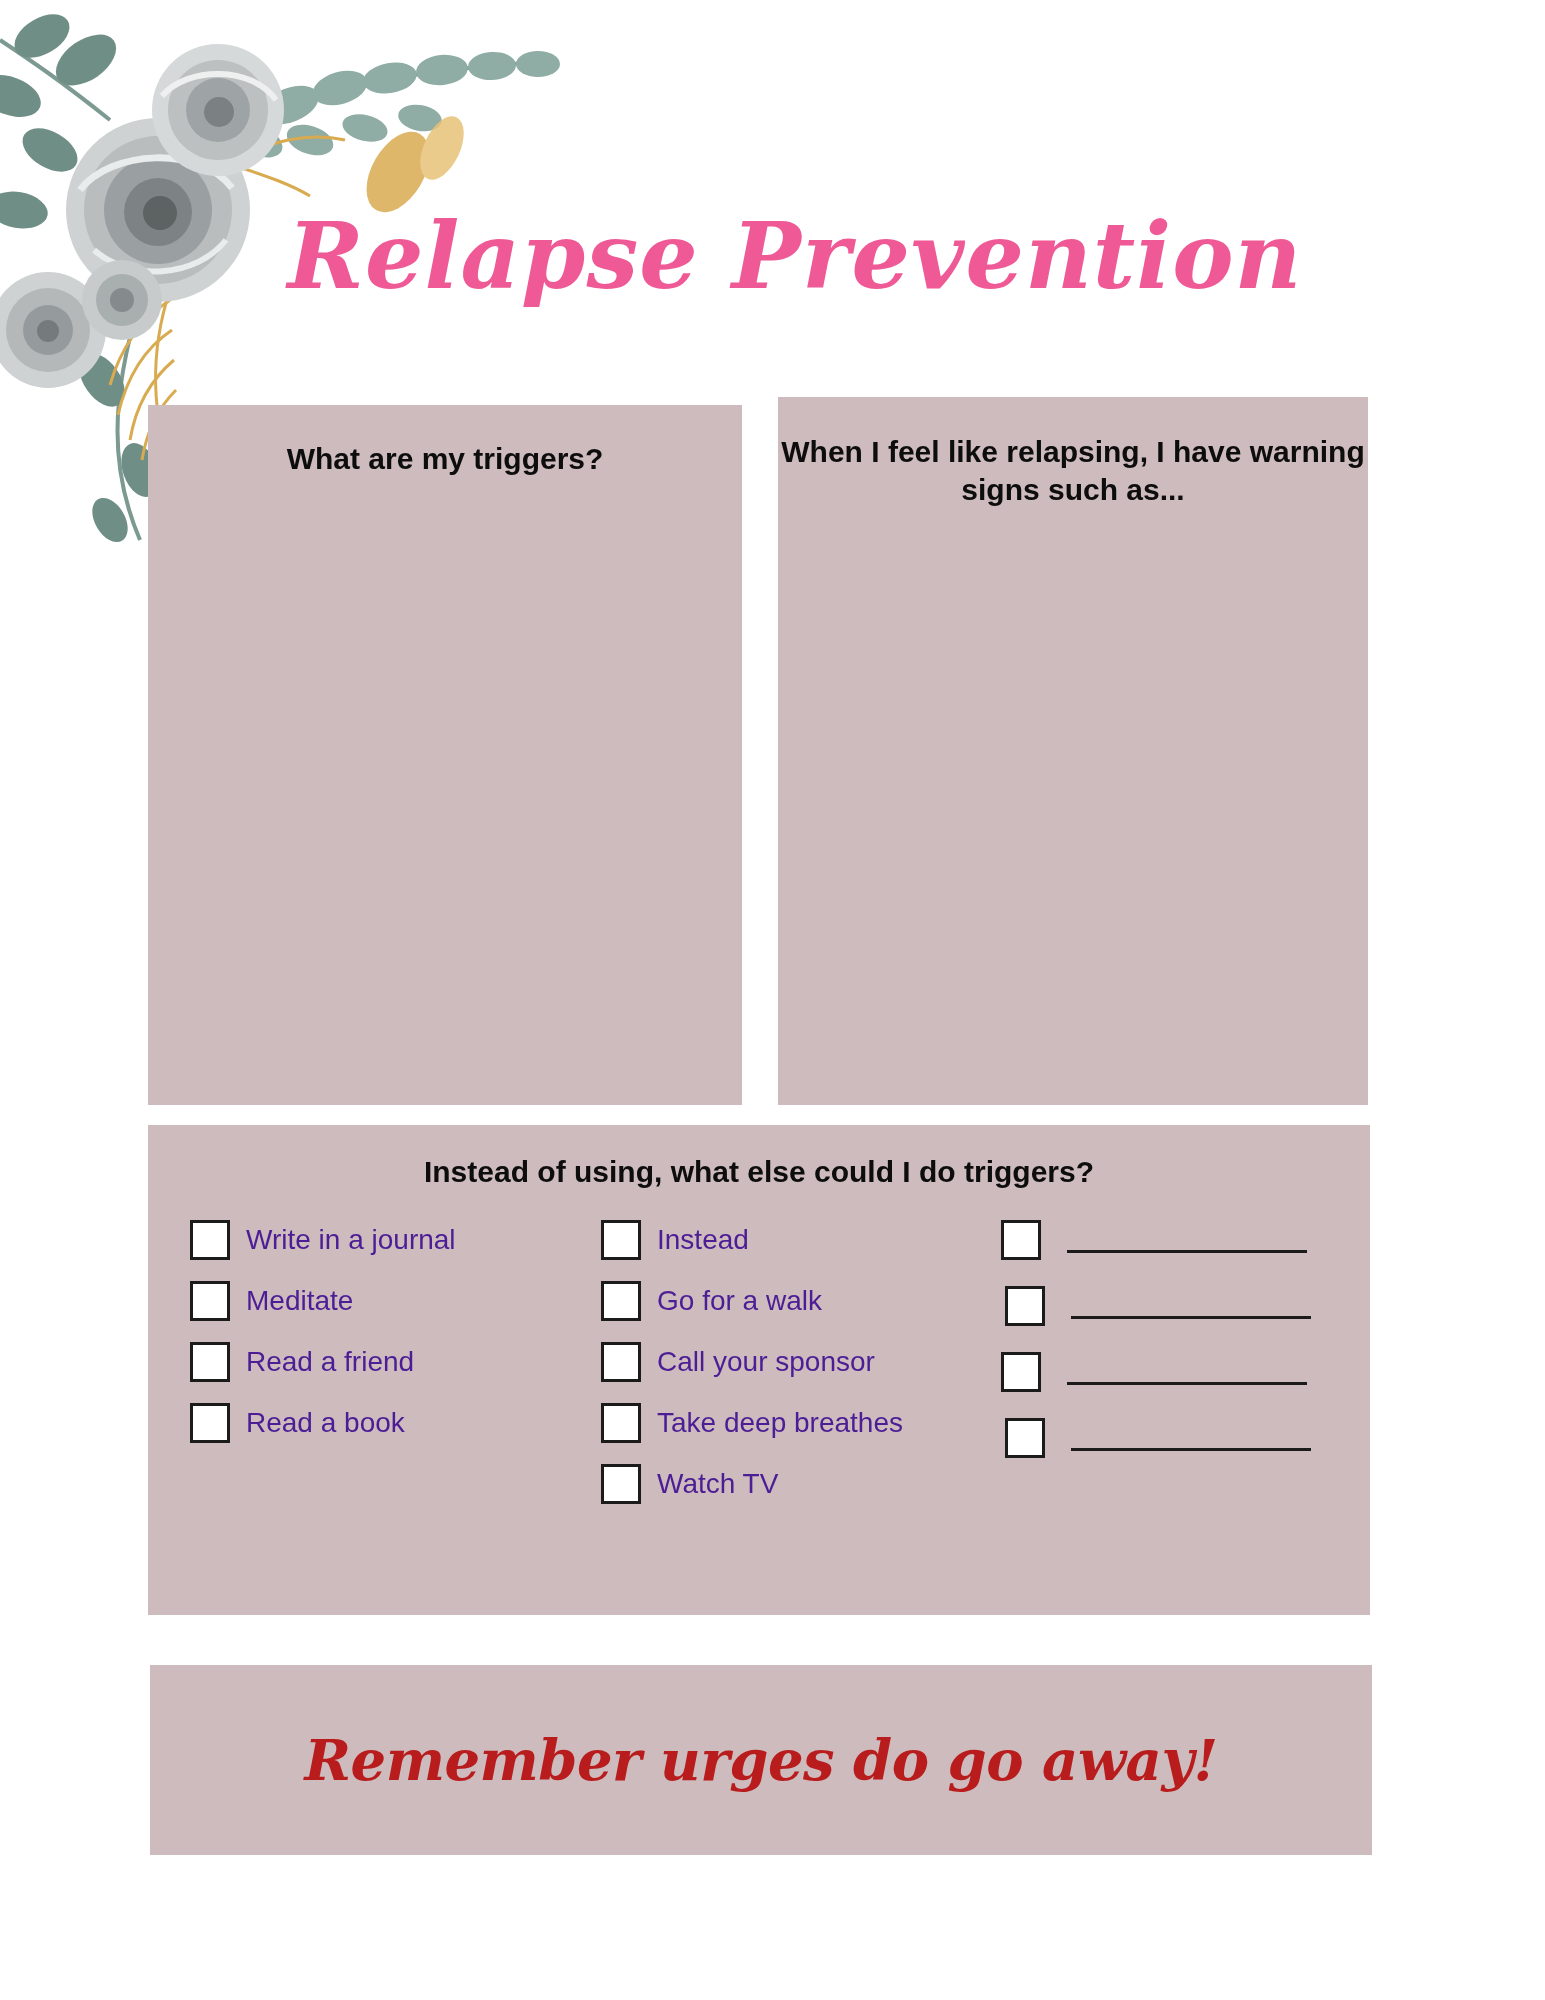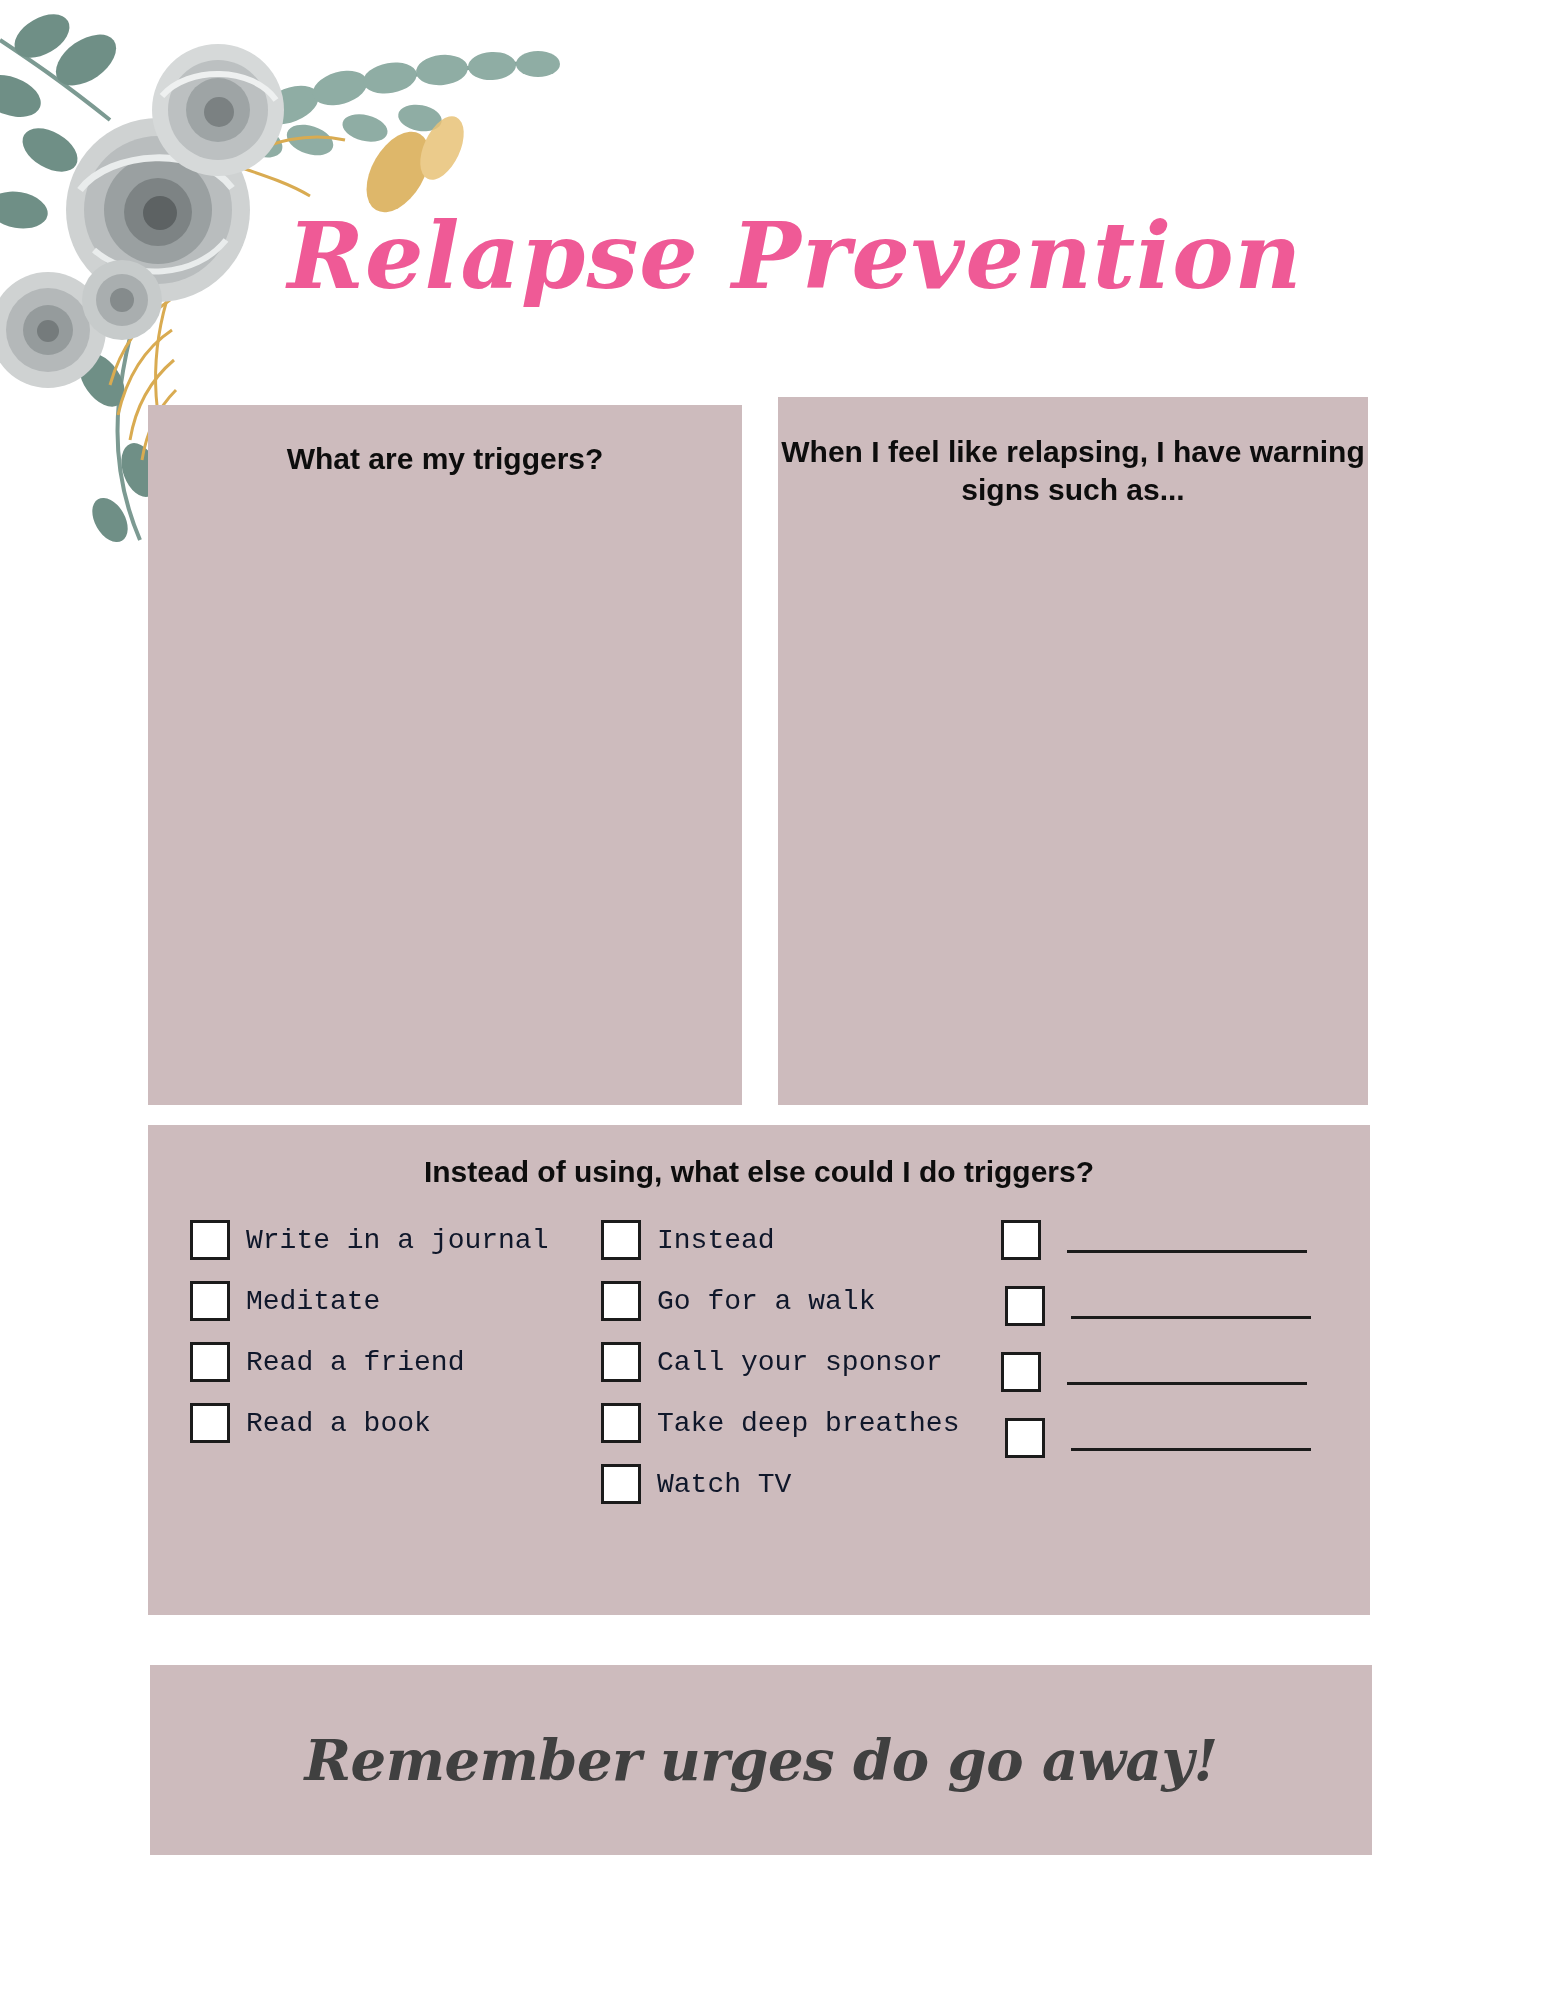--- a/index.html
+++ b/index.html
@@ -112,22 +112,22 @@
     width: 40px;
     height: 40px;
     border: 3px solid #1b1b1b;
     background: #ffffff;
     flex: 0 0 auto;
     box-sizing: border-box;
   }
   .check-label {
     margin-left: 16px;
     font-size: 28px;
-    color: #0f172a;
-    font-family: Liberation Mono, monospace;
+    color: #4c1d95;
+    font-family: Liberation Sans, sans-serif;
     white-space: nowrap;
   }
   .blank-line {
     margin-left: 26px;
     width: 240px;
     border-bottom: 3px solid #1b1b1b;
     height: 22px;
   }
 
   
@@ -145,21 +145,21 @@
     height: 190px;
     display: flex;
     align-items: center;
     justify-content: center;
   }
   .footer-text {
     font-family: "DejaVu Serif", serif;
     font-style: italic;
     font-weight: bold;
     font-size: 56px;
-    color: #404040;
+    color: #b91c1c;
     text-align: center;
     letter-spacing: -0.5px;
   }
 </style>
 </head>
 <body>
 
 <div class="floral">
   <svg width="620" height="580" viewBox="0 0 620 580" xmlns="http://www.w3.org/2000/svg">
     <g>

